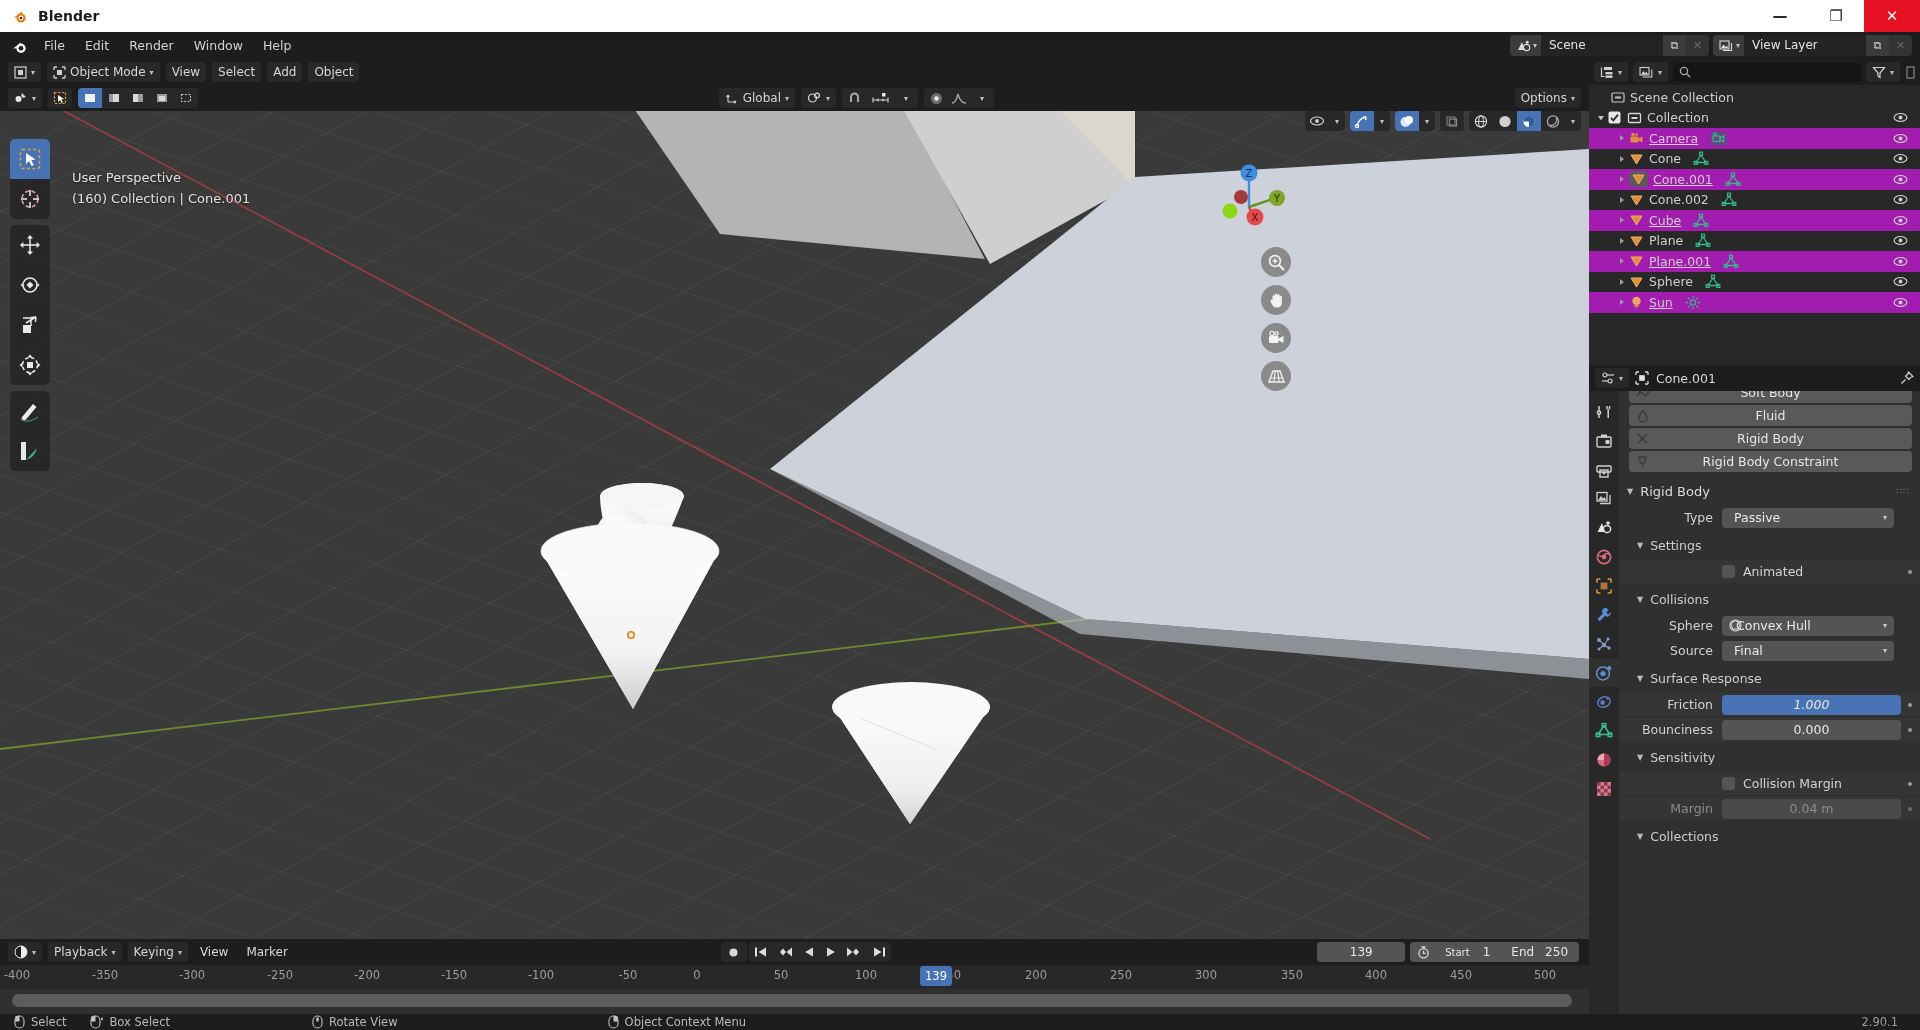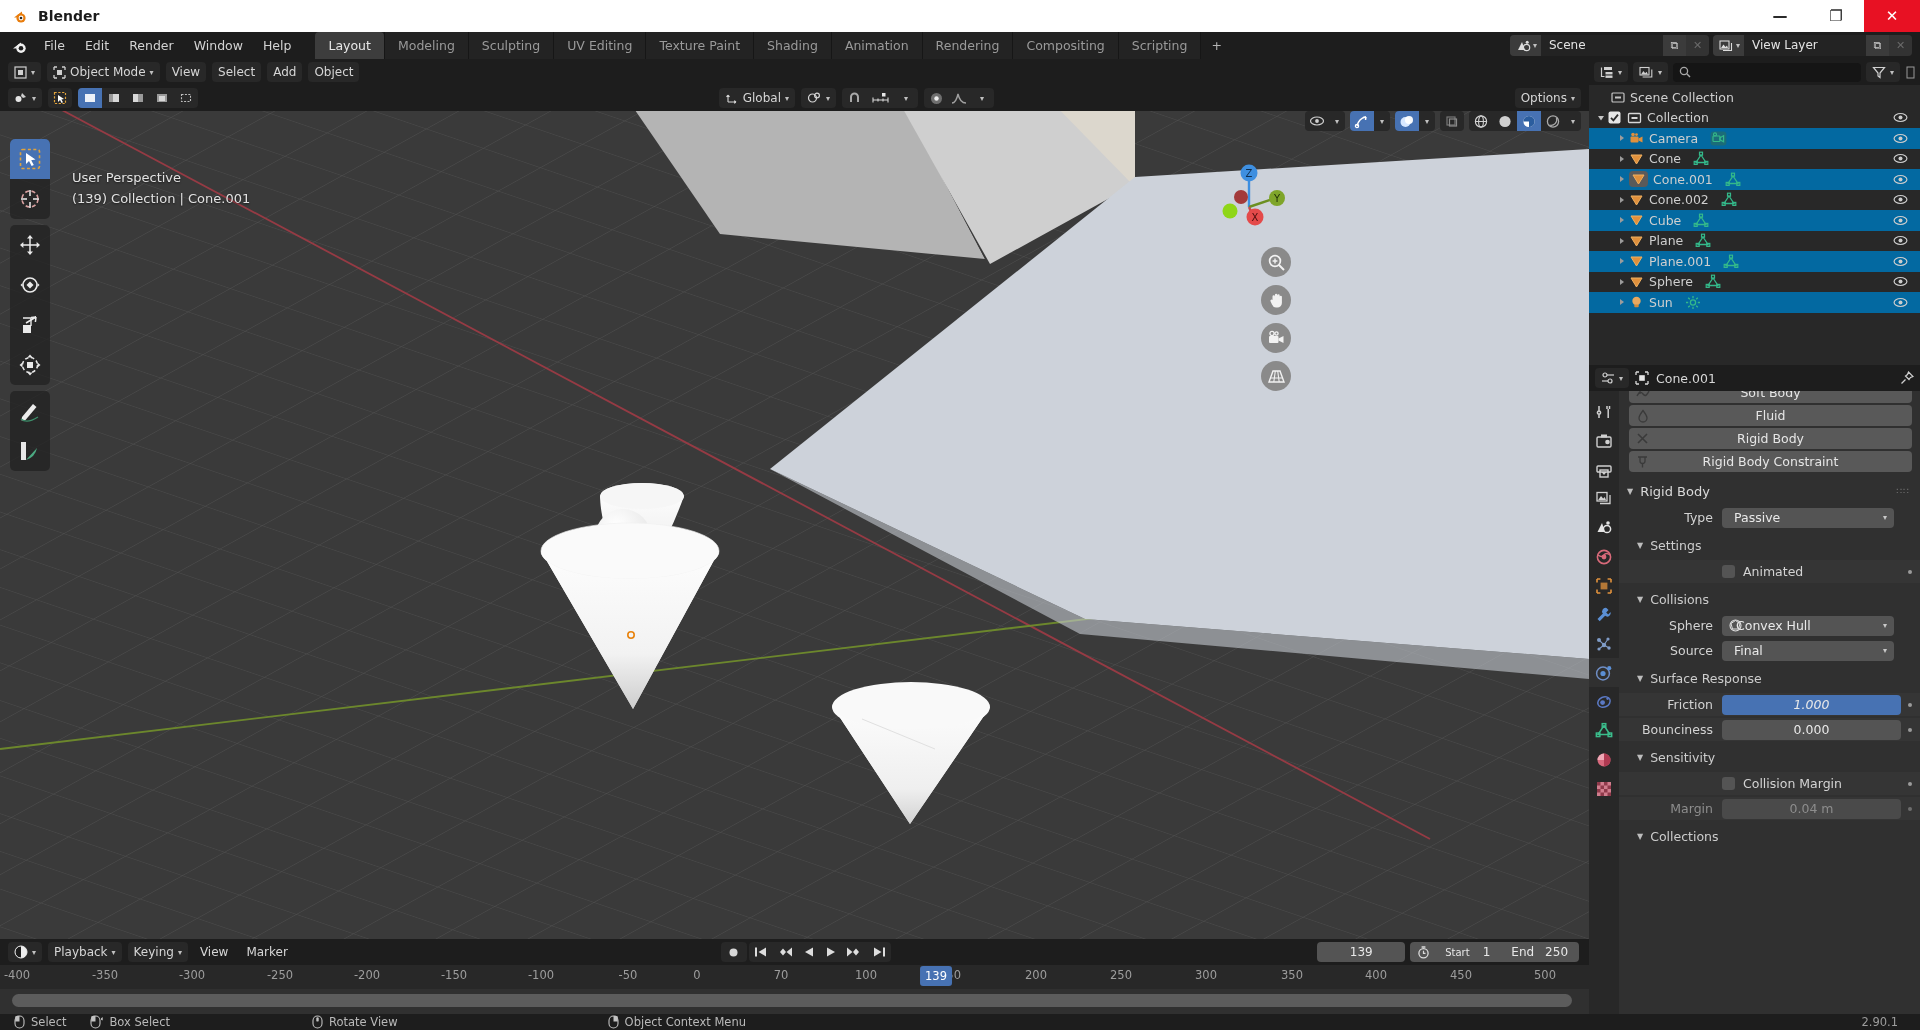--- a/index.html
+++ b/index.html
@@ -158,21 +158,21 @@
   }
   .ol-search {
     flex: 1; height: 19px; background: #151515; border-radius: 4px;
     display: flex; align-items: center; padding: 0 6px; gap: 5px;
   }
   .ol-rows { padding-top: 2px; }
   .ol-row {
     height: 20.5px; display: flex; align-items: center; font-size: 12.5px; color: #cfcfcf;
     position: relative; padding-left: 6px;
   }
-  .ol-row.alt { background: #0369a1; }
+  .ol-row.alt { background: #a21caf; text-decoration: underline; }
   .ol-row .disc { width: 11px; font-size: 7px; color: #9c9c9c; display:flex;align-items:center;justify-content:center;}
   .ol-row .lbl { margin-left: 5px; }
   .ol-row .eye { position: absolute; right: 12px; display:flex; }
 
   
   .props {
     position: absolute; top: 365px; left: 1589px; width: 331px; height: 649px;
     background: #303030;
   }
   .pr-header {
@@ -260,33 +260,20 @@
         <circle cx="11" cy="11.2" r="4.7" fill="#f0f0f0"></circle>
         <circle cx="11" cy="11.2" r="2.3" fill="#1d1d1d"></circle>
       </svg>
     </div>
     <div class="menu-item">File</div>
     <div class="menu-item">Edit</div>
     <div class="menu-item">Render</div>
     <div class="menu-item">Window</div>
     <div class="menu-item">Help</div>
 
-    <div class="ws-tabs">
-      <div class="ws-tab active">Layout</div>
-      <div class="ws-tab">Modeling</div>
-      <div class="ws-tab">Sculpting</div>
-      <div class="ws-tab">UV Editing</div>
-      <div class="ws-tab">Texture Paint</div>
-      <div class="ws-tab">Shading</div>
-      <div class="ws-tab">Animation</div>
-      <div class="ws-tab">Rendering</div>
-      <div class="ws-tab">Compositing</div>
-      <div class="ws-tab">Scripting</div>
-      <div class="ws-tab plus">+</div>
-    </div>
 
     <div class="topbar-right">
       <div class="id-block">
         <div class="id-icon-btn">
           <svg width="15" height="14" viewBox="0 0 15 14">
             <path d="M2 11 L6 3 L9 11 Z" fill="#dcdcdc"></path>
             <circle cx="10.5" cy="8.5" r="3.2" fill="none" stroke="#dcdcdc" stroke-width="1.2"></circle>
             <circle cx="11.2" cy="3.3" r="1.5" fill="#dcdcdc"></circle>
           </svg>
           <span class="chev">▾</span>
@@ -657,21 +644,21 @@
           <svg width="26" height="26" viewBox="0 0 26 26">
               <path d="M4 4 h5 v18 h-5z" fill="#e7e7e7"></path>
               <path d="M9 22 A16 16 0 0 0 20 10 L9 22z" fill="#4caa82"></path>
             </svg>
         </div>
       </div>
     </div>
 
     <div class="vp-text">
       <div>User Perspective</div>
-      <div>(139) Collection | Cone.001</div>
+      <div>(160) Collection | Cone.001</div>
     </div>
 
     <div class="nav-gizmo">
       <svg width="80" height="80" viewBox="0 0 80 80">
         <line x1="40" y1="56" x2="40" y2="26" stroke="#3e8fe0" stroke-width="2.4"></line>
         <line x1="40" y1="56" x2="64" y2="48" stroke="#6b8f21" stroke-width="2.4"></line>
         <line x1="40" y1="56" x2="43" y2="63" stroke="#c24a4a" stroke-width="2.4"></line>
         <circle cx="21" cy="60" r="7.5" fill="#8fd617"></circle>
         <circle cx="32" cy="46" r="7" fill="#a33a3a"></circle>
         <circle cx="40" cy="22" r="8.5" fill="#3e8fe0"></circle>
@@ -803,21 +790,21 @@
     <div class="tl-ruler" id="tl-ruler">
         <div class="tl-tick" style="left: 17px;">-400</div>
         <div class="tl-tick" style="left: 105px;">-350</div>
         <div class="tl-tick" style="left: 192px;">-300</div>
         <div class="tl-tick" style="left: 280px;">-250</div>
         <div class="tl-tick" style="left: 367px;">-200</div>
         <div class="tl-tick" style="left: 454px;">-150</div>
         <div class="tl-tick" style="left: 541px;">-100</div>
         <div class="tl-tick" style="left: 628px;">-50</div>
         <div class="tl-tick" style="left: 697px;">0</div>
-        <div class="tl-tick" style="left: 781px;">70</div>
+        <div class="tl-tick" style="left: 781px;">50</div>
         <div class="tl-tick" style="left: 866px;">100</div>
         <div class="tl-tick" style="left: 950px;">150</div>
         <div class="tl-tick" style="left: 1036px;">200</div>
         <div class="tl-tick" style="left: 1121px;">250</div>
         <div class="tl-tick" style="left: 1206px;">300</div>
         <div class="tl-tick" style="left: 1292px;">350</div>
         <div class="tl-tick" style="left: 1376px;">400</div>
         <div class="tl-tick" style="left: 1461px;">450</div>
         <div class="tl-tick" style="left: 1545px;">500</div>
         <div class="tl-playhead" style="left: 936px;">139</div>

